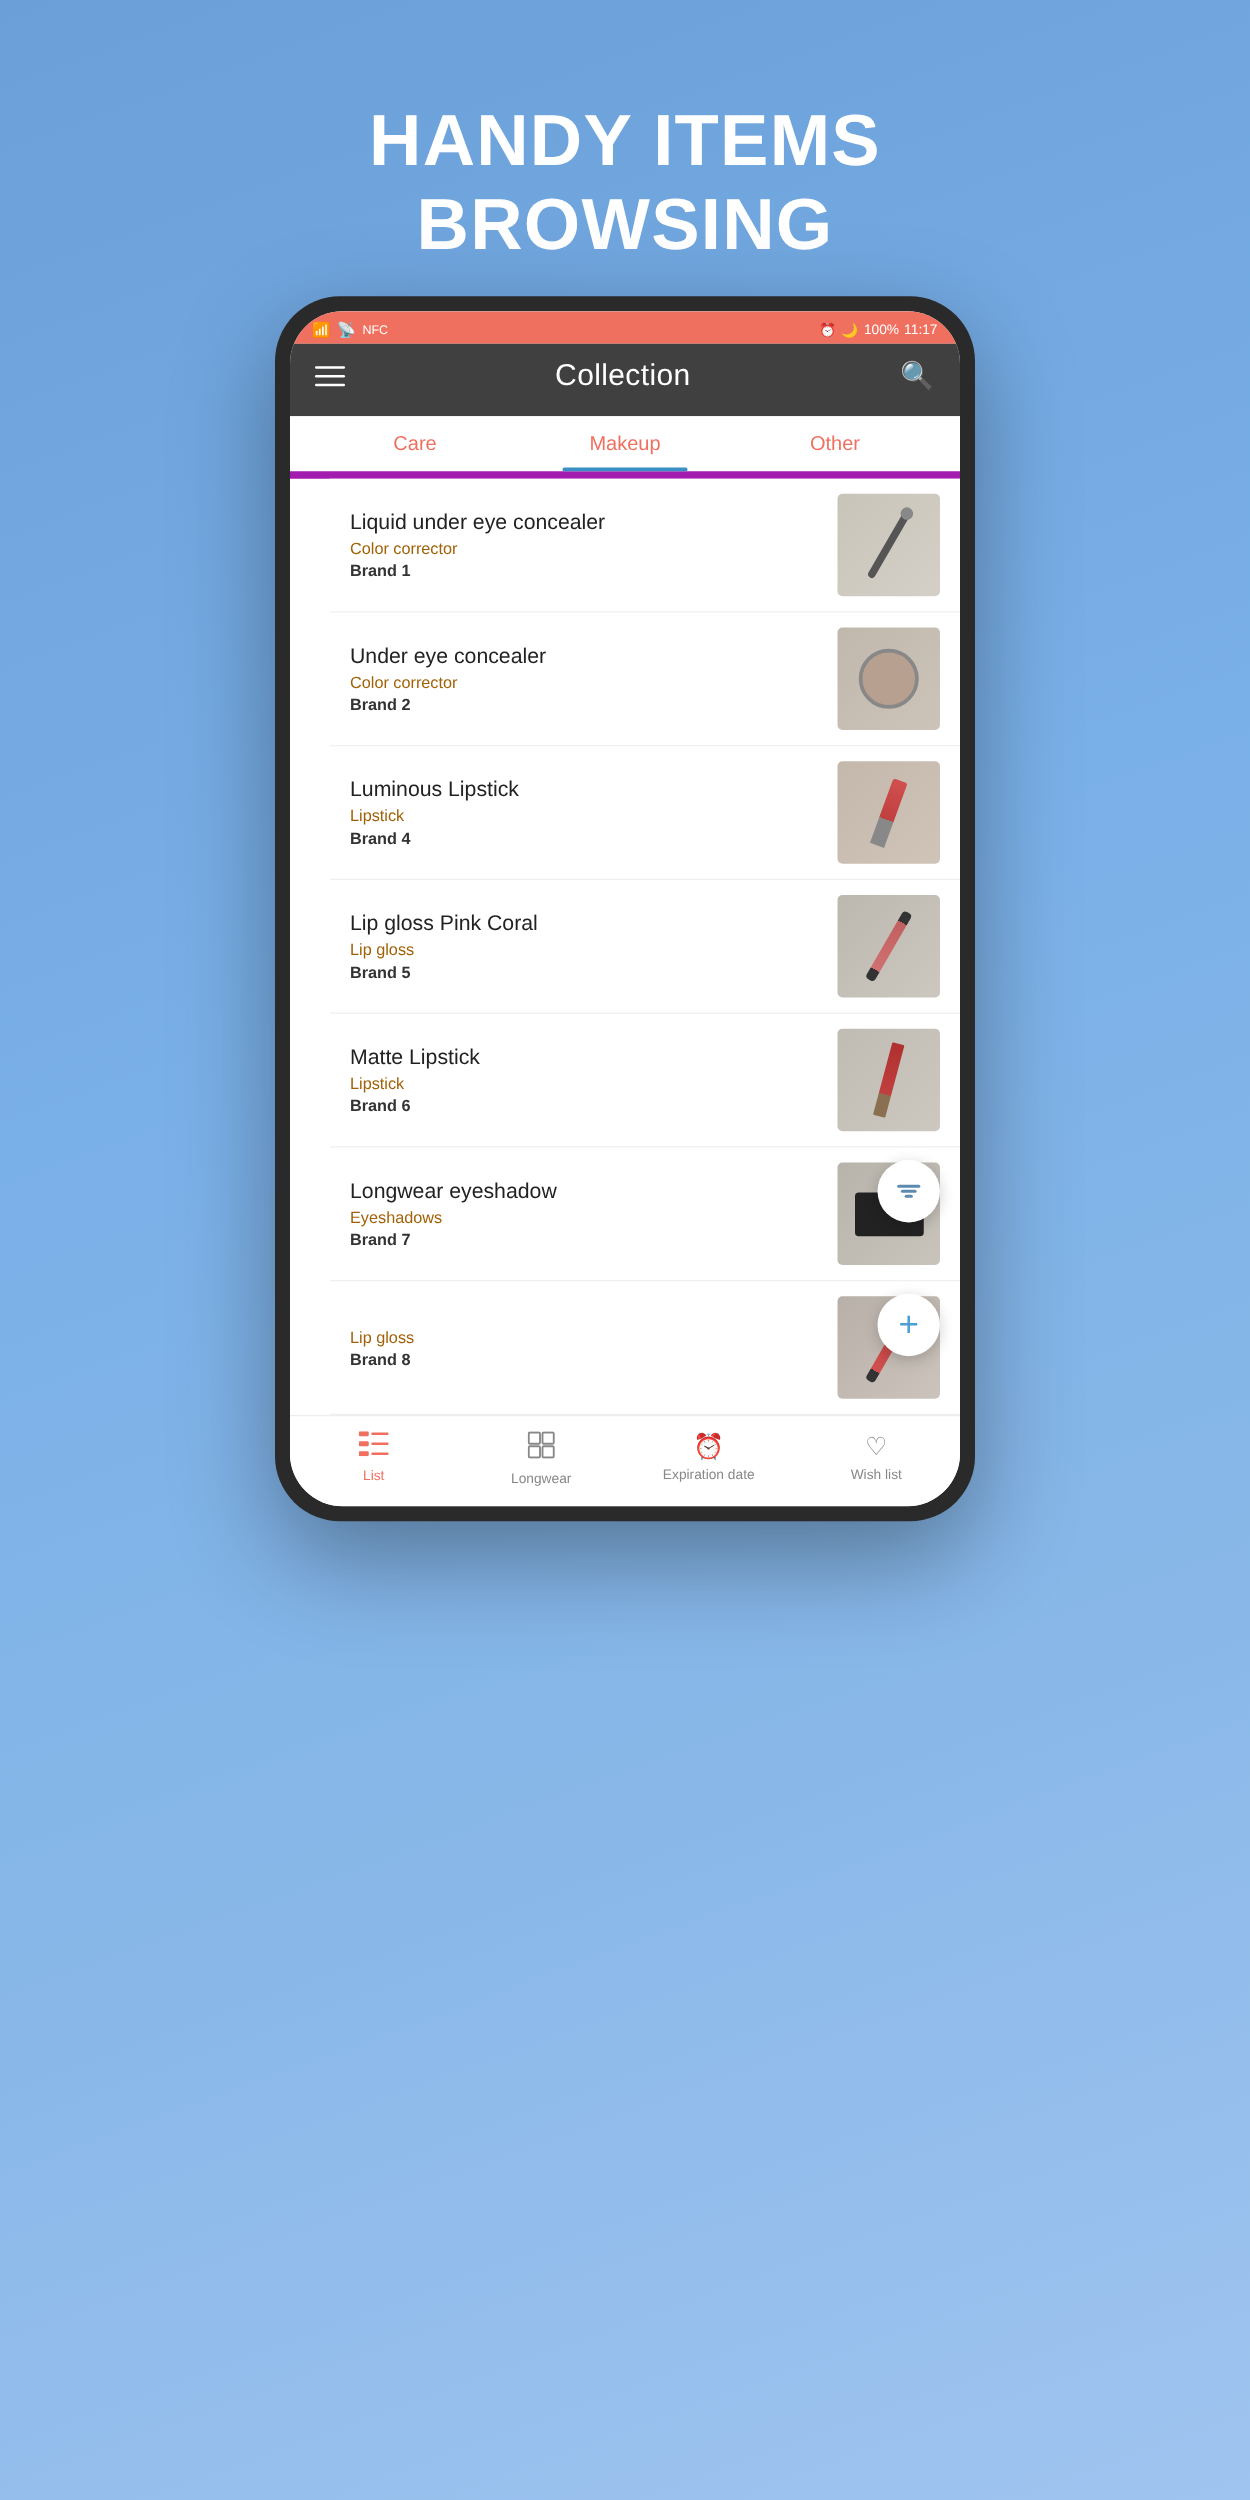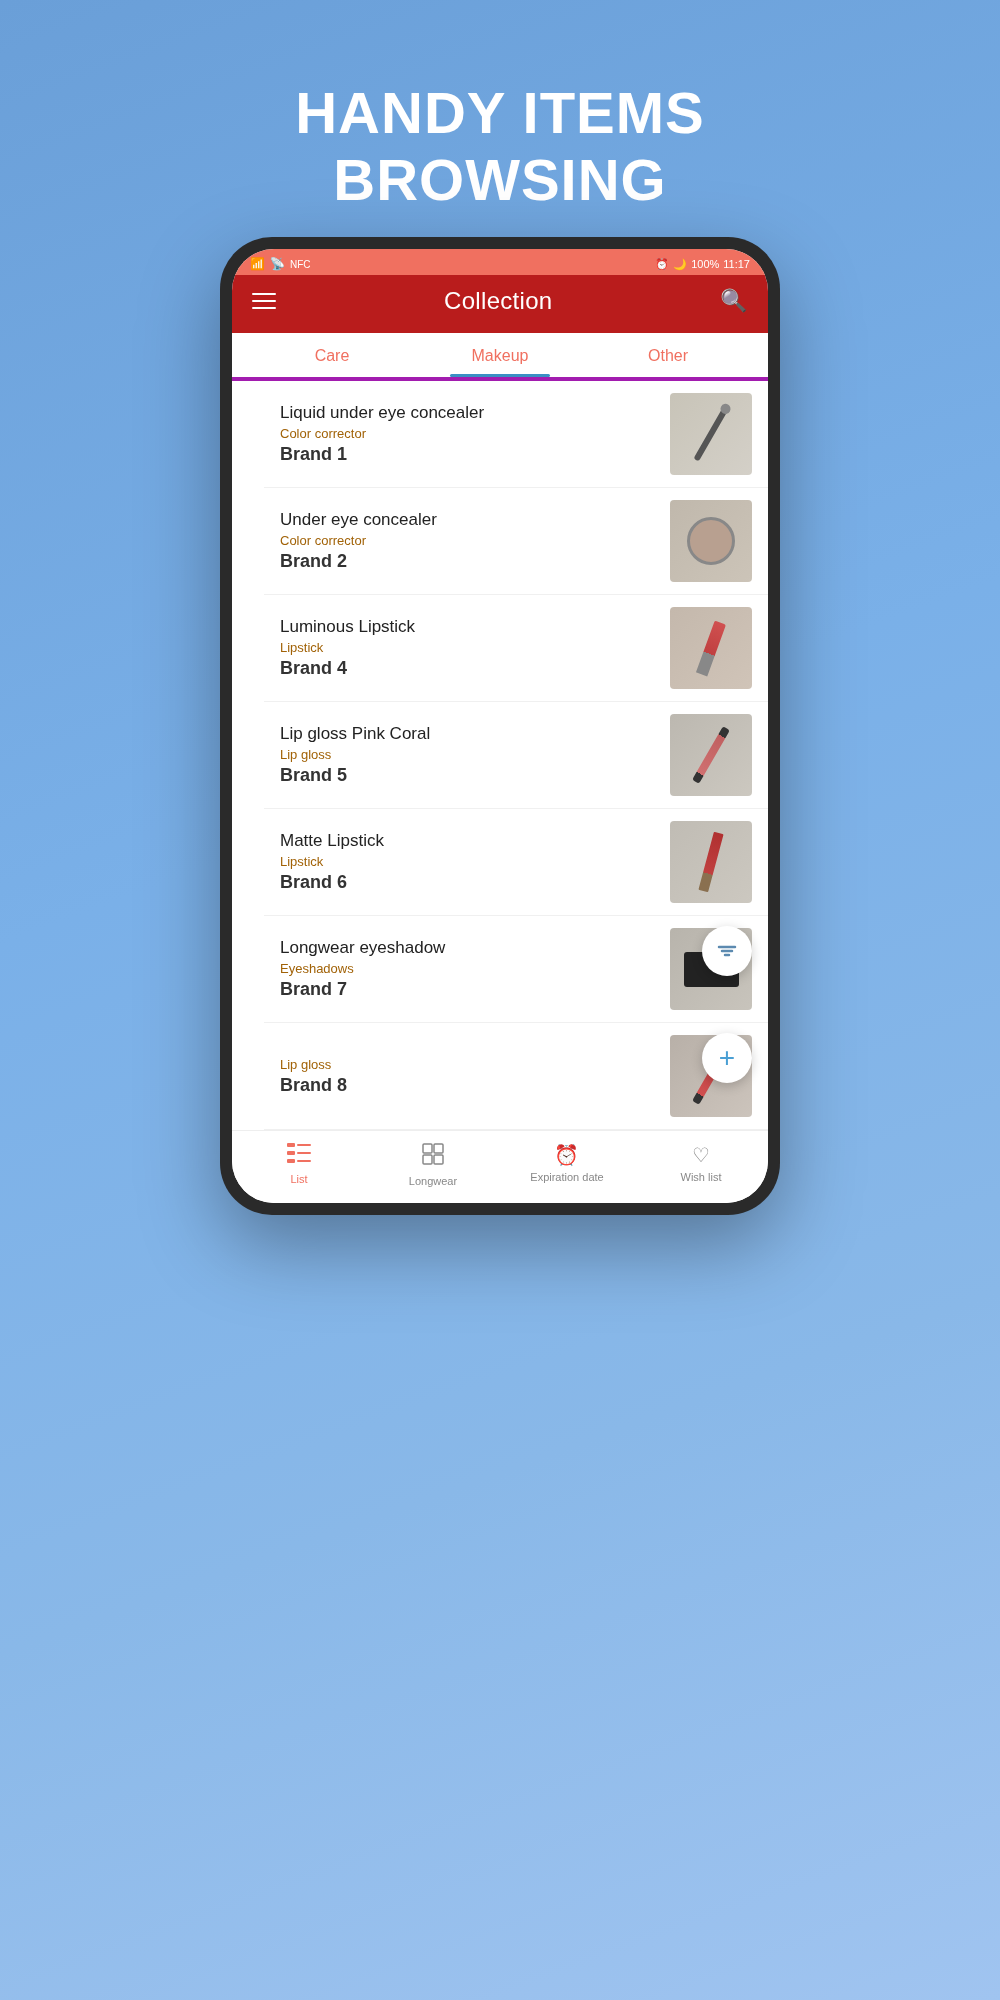--- a/index.html
+++ b/index.html
@@ -46,40 +46,40 @@
       justify-content: space-between;
       align-items: center;
       padding: 8px 18px 4px 18px;
       font-size: 12px;
       color: white;
     }
     .status-left { display: flex; align-items: center; gap: 5px; }
     .status-right { display: flex; align-items: center; gap: 4px; font-size: 11px; }
     
     .app-bar {
-      background: #b91c1c;
+      background: #404040;
       display: flex;
       align-items: center;
       justify-content: space-between;
       padding: 12px 20px 18px 20px;
     }
     .app-bar-title {
       color: white;
       font-size: 24px;
       font-weight: 400;
       letter-spacing: 0.3px;
     }
     .hamburger { display: flex; flex-direction: column; gap: 5px; cursor: pointer; }
     .hamburger span { display: block; width: 24px; height: 2px; background: white; border-radius: 1px; }
     .search-icon-btn { color: white; font-size: 22px; cursor: pointer; }
     
     .tabs {
       display: flex;
       background: white;
-      border-bottom: 4px solid #a21caf;
+      border-bottom: 6px solid #a21caf;
       padding: 0 16px;
     }
     .tab {
       flex: 1;
       text-align: center;
       padding: 14px 8px 12px;
       font-size: 16px;
       font-weight: 500;
       color: #f07060;
       cursor: pointer;
@@ -99,21 +99,21 @@
       display: flex;
       align-items: center;
       padding: 12px 16px;
       border-bottom: 1px solid #f0f0f0;
       cursor: pointer;
       position: relative;
     }
     .list-item-info { flex: 1; }
     .item-name { font-size: 17px; color: #222; margin-bottom: 3px; }
     .item-category { font-size: 13px; color: #a16207; margin-bottom: 3px; }
-    .item-brand { font-size: 18px; font-weight: 700; color: #333; }
+    .item-brand { font-size: 13px; font-weight: 700; color: #333; }
     .item-thumb {
       width: 82px;
       height: 82px;
       border-radius: 4px;
       background: #d8d8d8;
       overflow: hidden;
       flex-shrink: 0;
       margin-left: 10px;
       display: flex;
       align-items: center;

